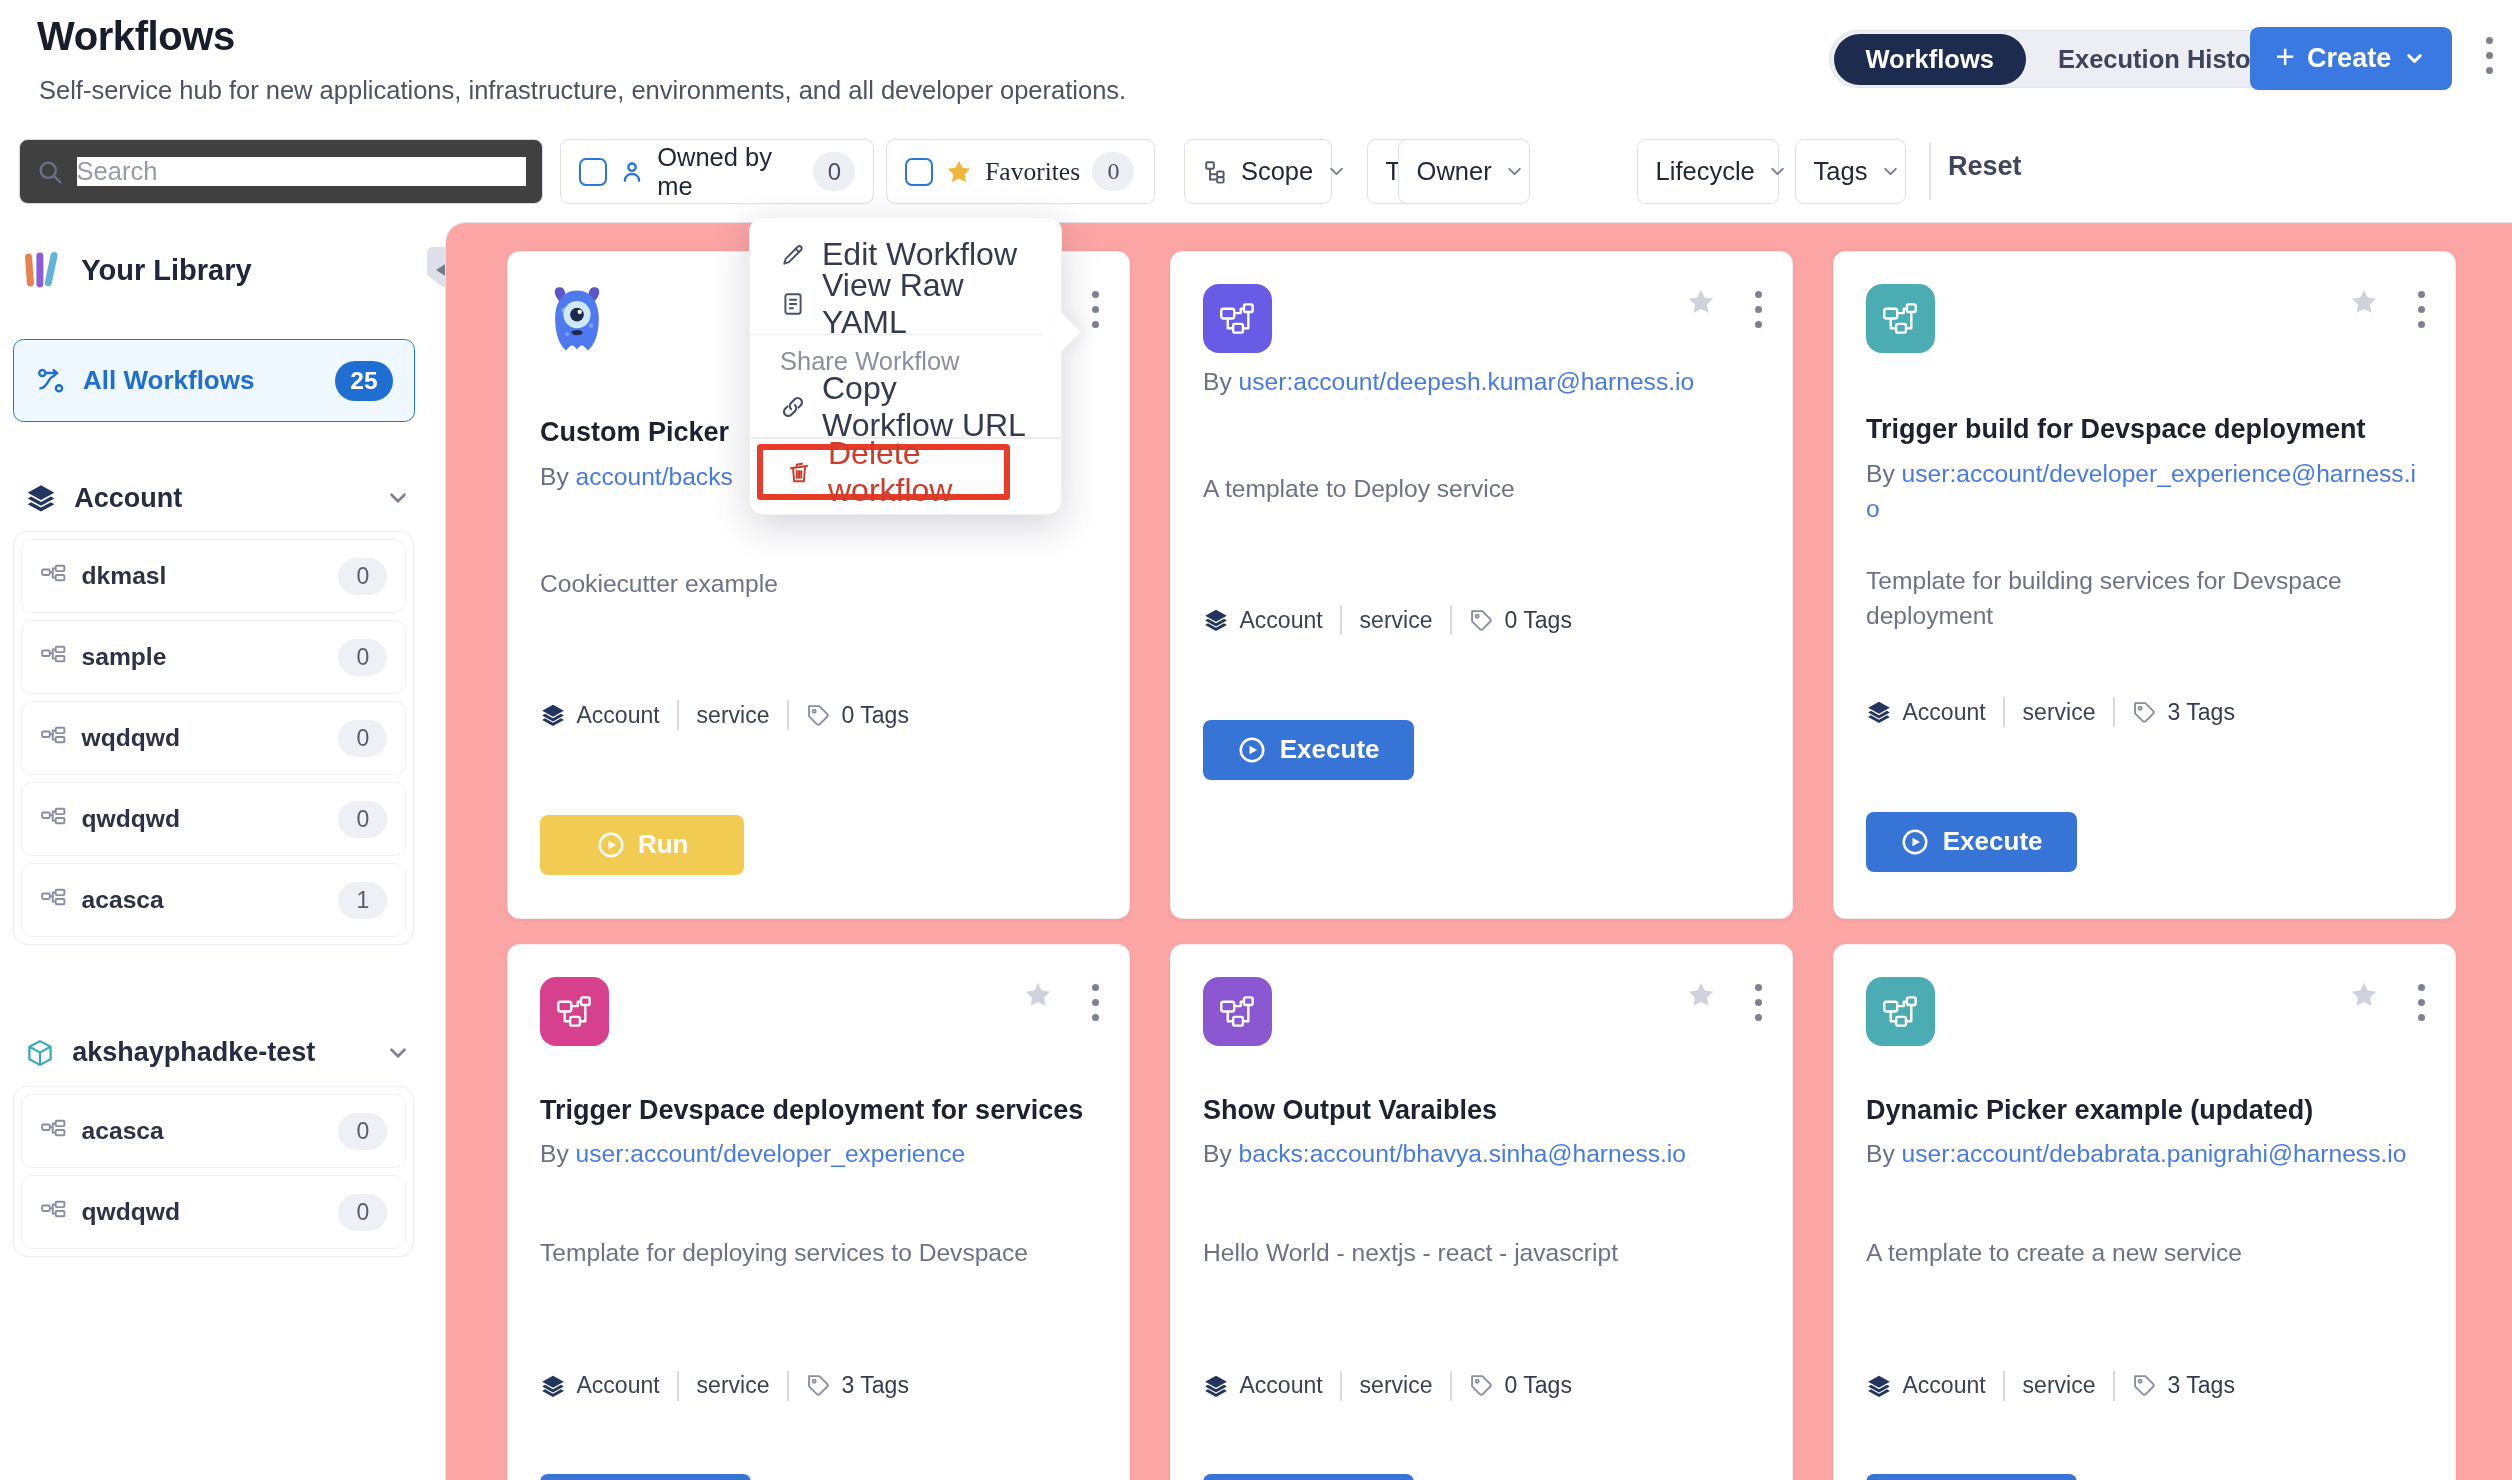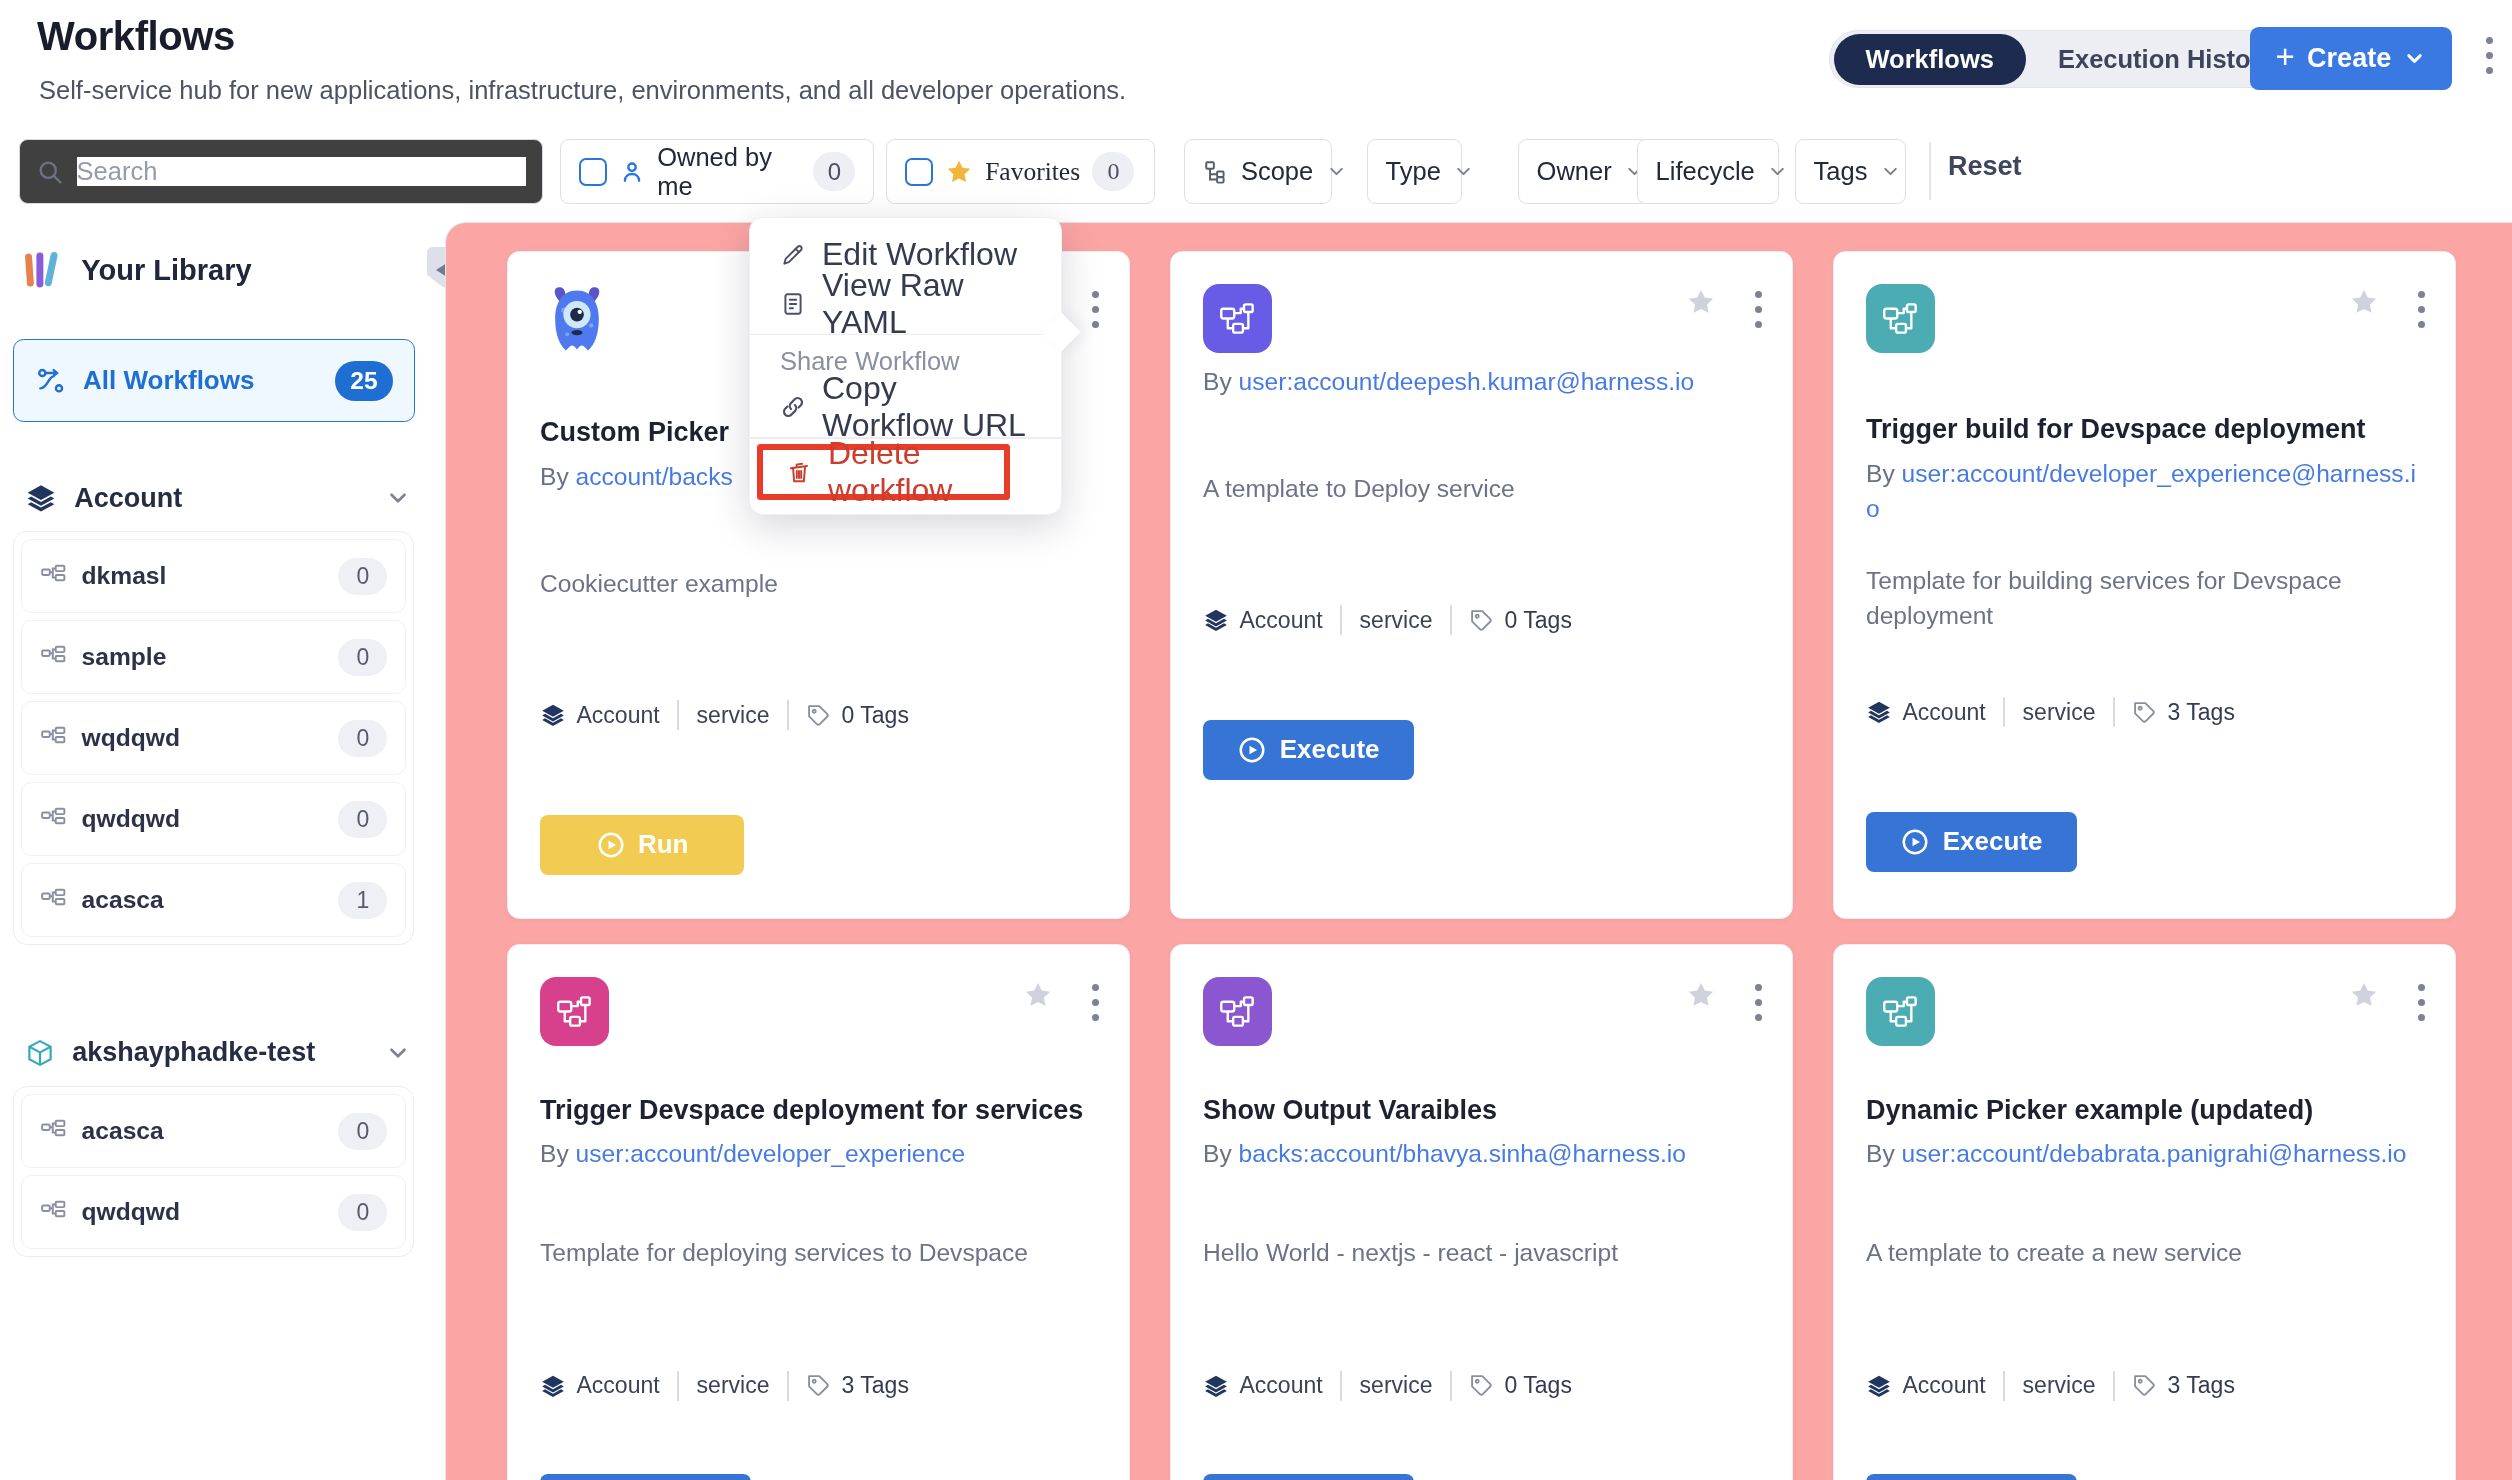--- a/index.html
+++ b/index.html
@@ -168,21 +168,21 @@
       </svg>
   </div>
 
   <div class="chip" style="left:1367px; width:95px;">
     <span>Type</span>
     <svg class="chev" width="21" height="21" viewBox="0 0 24 24" fill="none" stroke="#7d8196" stroke-width="2.4" stroke-linecap="round" stroke-linejoin="round">
         <path d="M6 9l6 6 6-6"></path>
       </svg>
   </div>
 
-  <div class="chip" style="left:1518px; width:132px;">
+  <div class="chip" style="left:1398px; width:132px;">
     <span>Owner</span>
     <svg class="chev" width="21" height="21" viewBox="0 0 24 24" fill="none" stroke="#7d8196" stroke-width="2.4" stroke-linecap="round" stroke-linejoin="round">
         <path d="M6 9l6 6 6-6"></path>
       </svg>
   </div>
 
   <div class="chip" style="left:1637px; width:142px;">
     <span>Lifecycle</span>
     <svg class="chev" width="21" height="21" viewBox="0 0 24 24" fill="none" stroke="#7d8196" stroke-width="2.4" stroke-linecap="round" stroke-linejoin="round">
         <path d="M6 9l6 6 6-6"></path>

